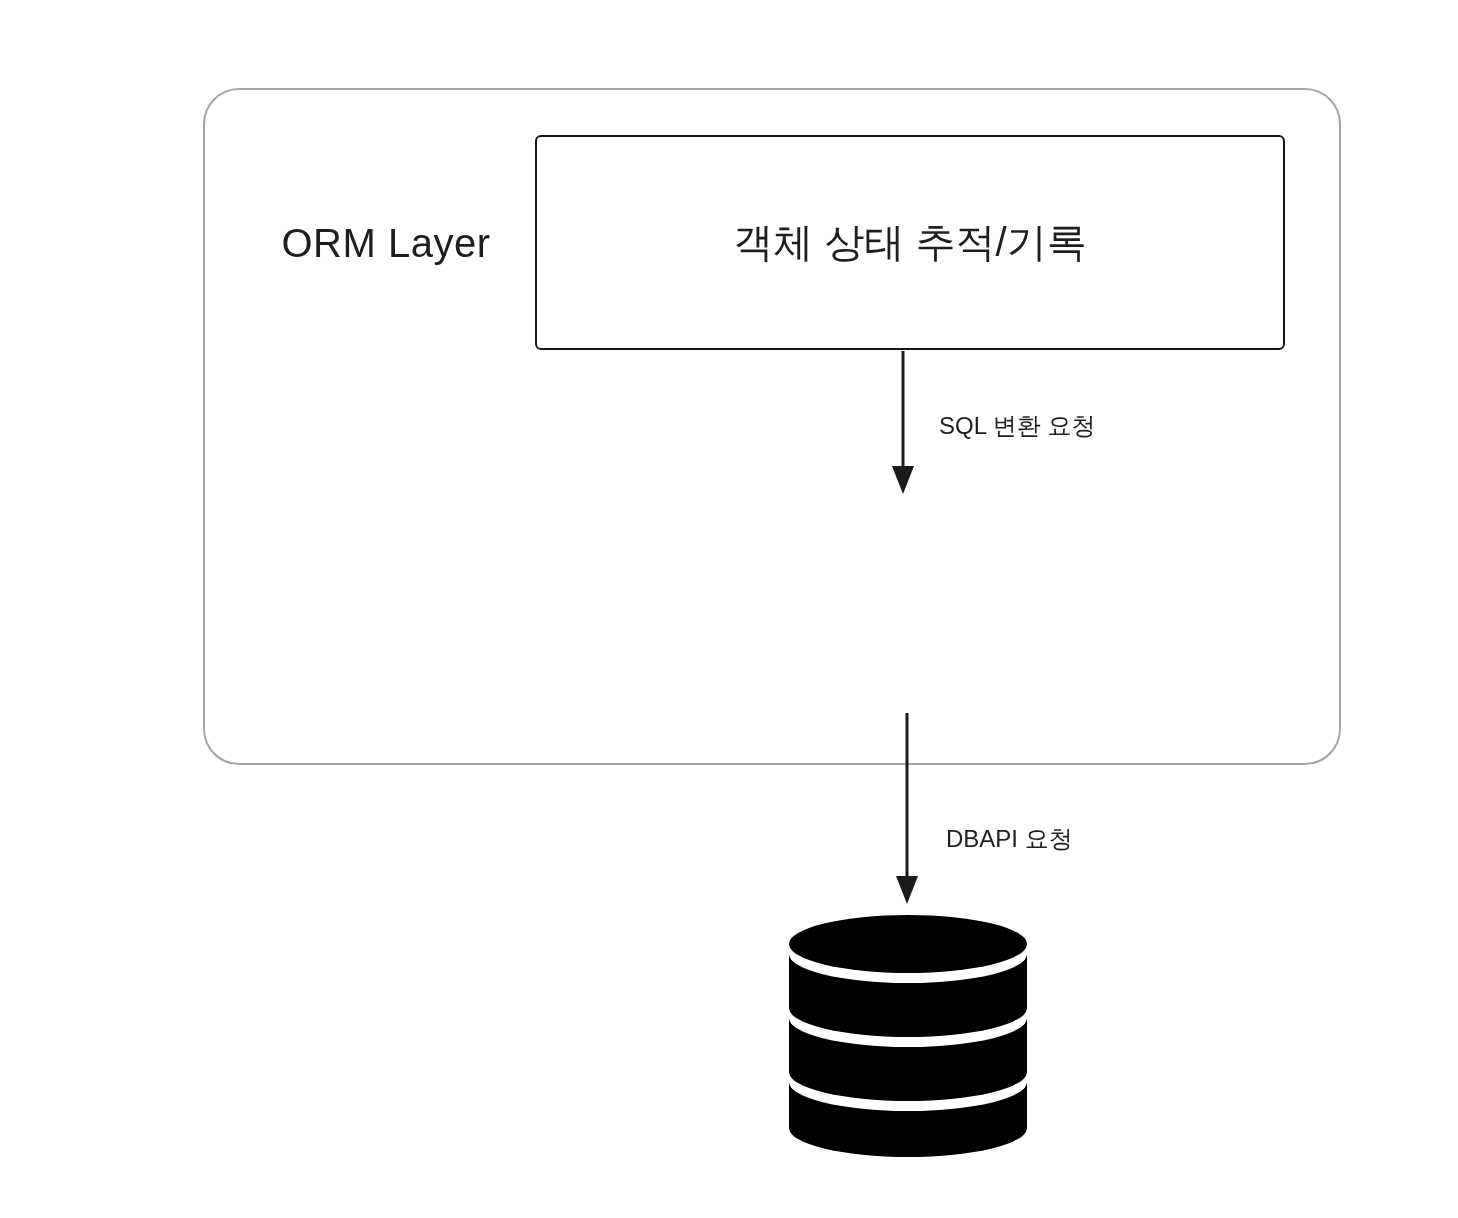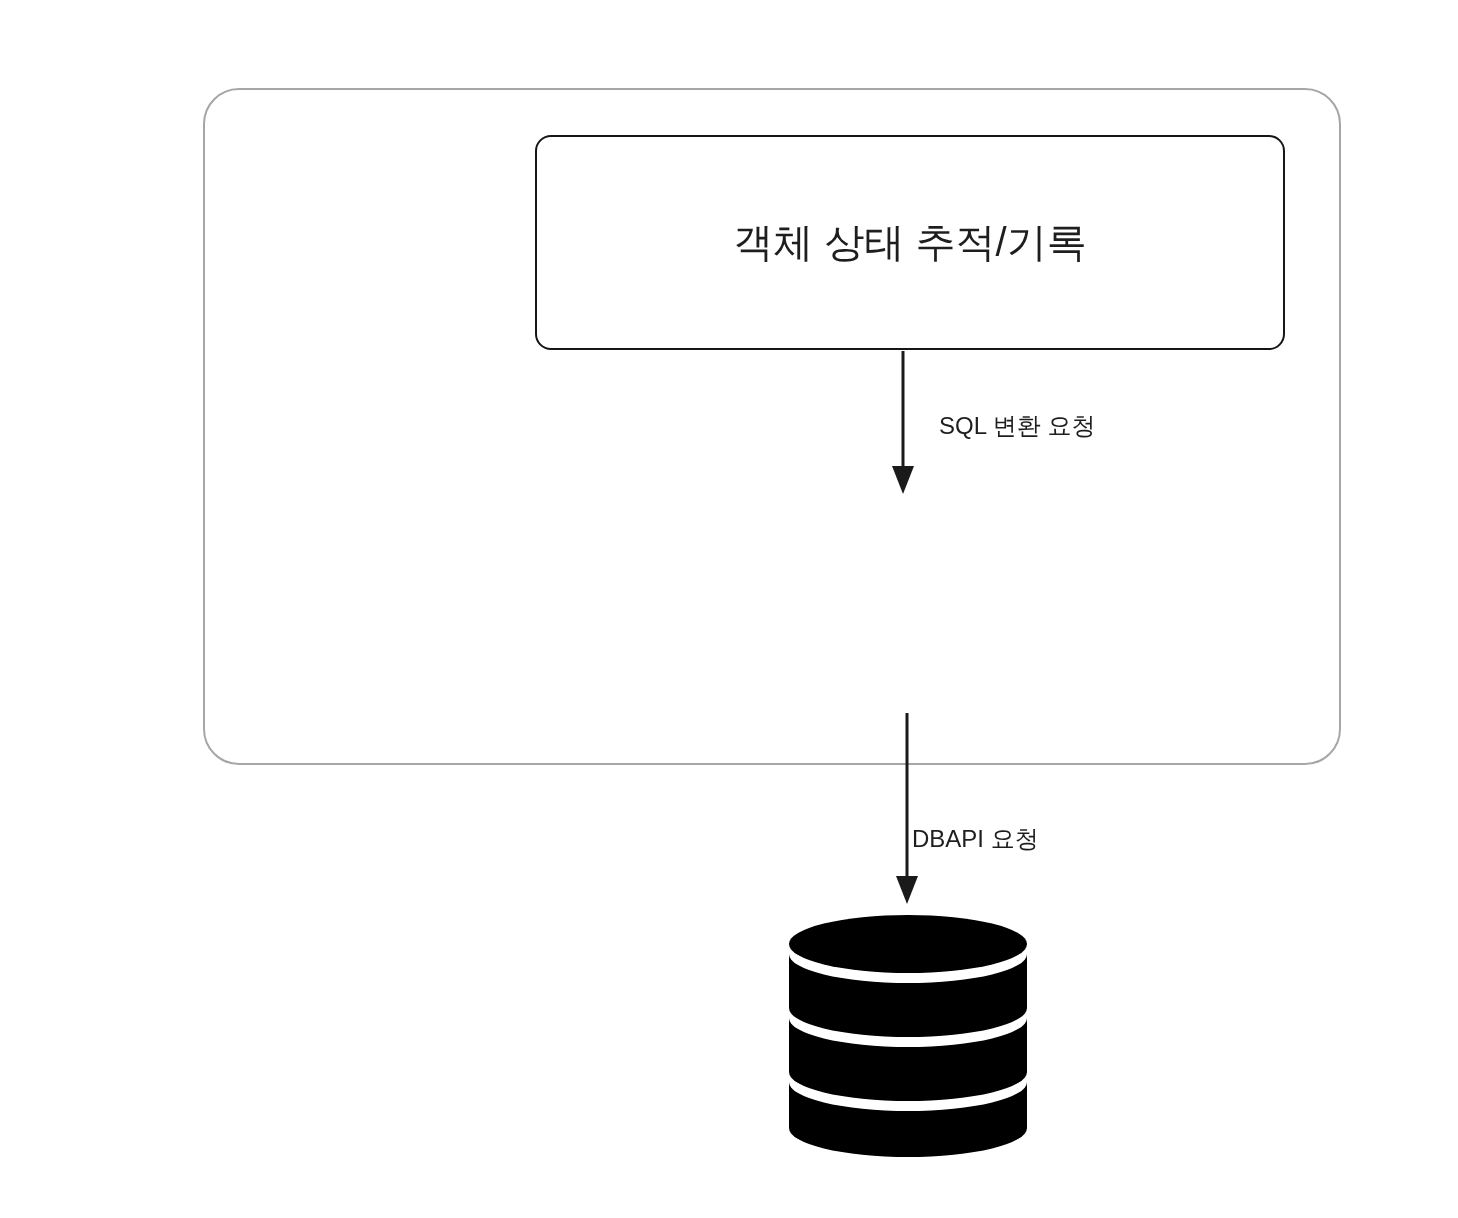--- a/index.html
+++ b/index.html
@@ -39,21 +39,21 @@
     letter-spacing: 0.5px;
     color: #1e1e1e;
   }
   .layer-label.orm  { left: 246px; top: 217px; }
   .layer-label.core { left: 246px; top: 578px; }
   .node-box {
     position: absolute;
     left: 535px;
     width: 750px;
     border: 2.5px solid #161616;
-    border-radius: 16px;
+    border-radius: 6px;
     background: #ffffff;
     box-sizing: border-box;
     display: flex;
     align-items: center;
     justify-content: center;
     font-size: 40px;
     font-weight: 500;
     color: #1e1e1e;
   }
   .node-box.orm  { top: 135px; height: 215px; }
@@ -70,36 +70,39 @@
     position: absolute;
     height: 38px;
     display: flex;
     align-items: center;
     font-size: 24px;
     font-weight: 500;
     color: #1e1e1e;
     white-space: nowrap;
   }
   .arrow-label.sql-convert { left: 939px; top: 407px; }
-  .arrow-label.dbapi       { left: 912px; top: 820px; }
+  .arrow-label.dbapi       { left: 946px; top: 820px; }
   .database-icon-wrap {
     position: absolute;
     left: 787px;
     top: 915px;
     width: 242px;
     height: 242px;
   }
 </style>
 </head>
 <body>
 
 <div class="canvas">
 
   <div class="outer-container"></div>
 
+  <div class="layer-label orm">
+    <span>ORM Layer</span>
+  </div>
   <div class="node-box orm">
     <span>객체 상태 추적/기록</span>
   </div>
 
 
   <svg class="arrows-overlay" viewBox="0 0 1458 1218" aria-hidden="true">
     <g>
       <line x1="903" y1="351" x2="903" y2="469" stroke="#1a1a1a" stroke-width="3"></line>
       <polygon points="892,466 914,466 903,494" fill="#1a1a1a"></polygon>
     </g>

